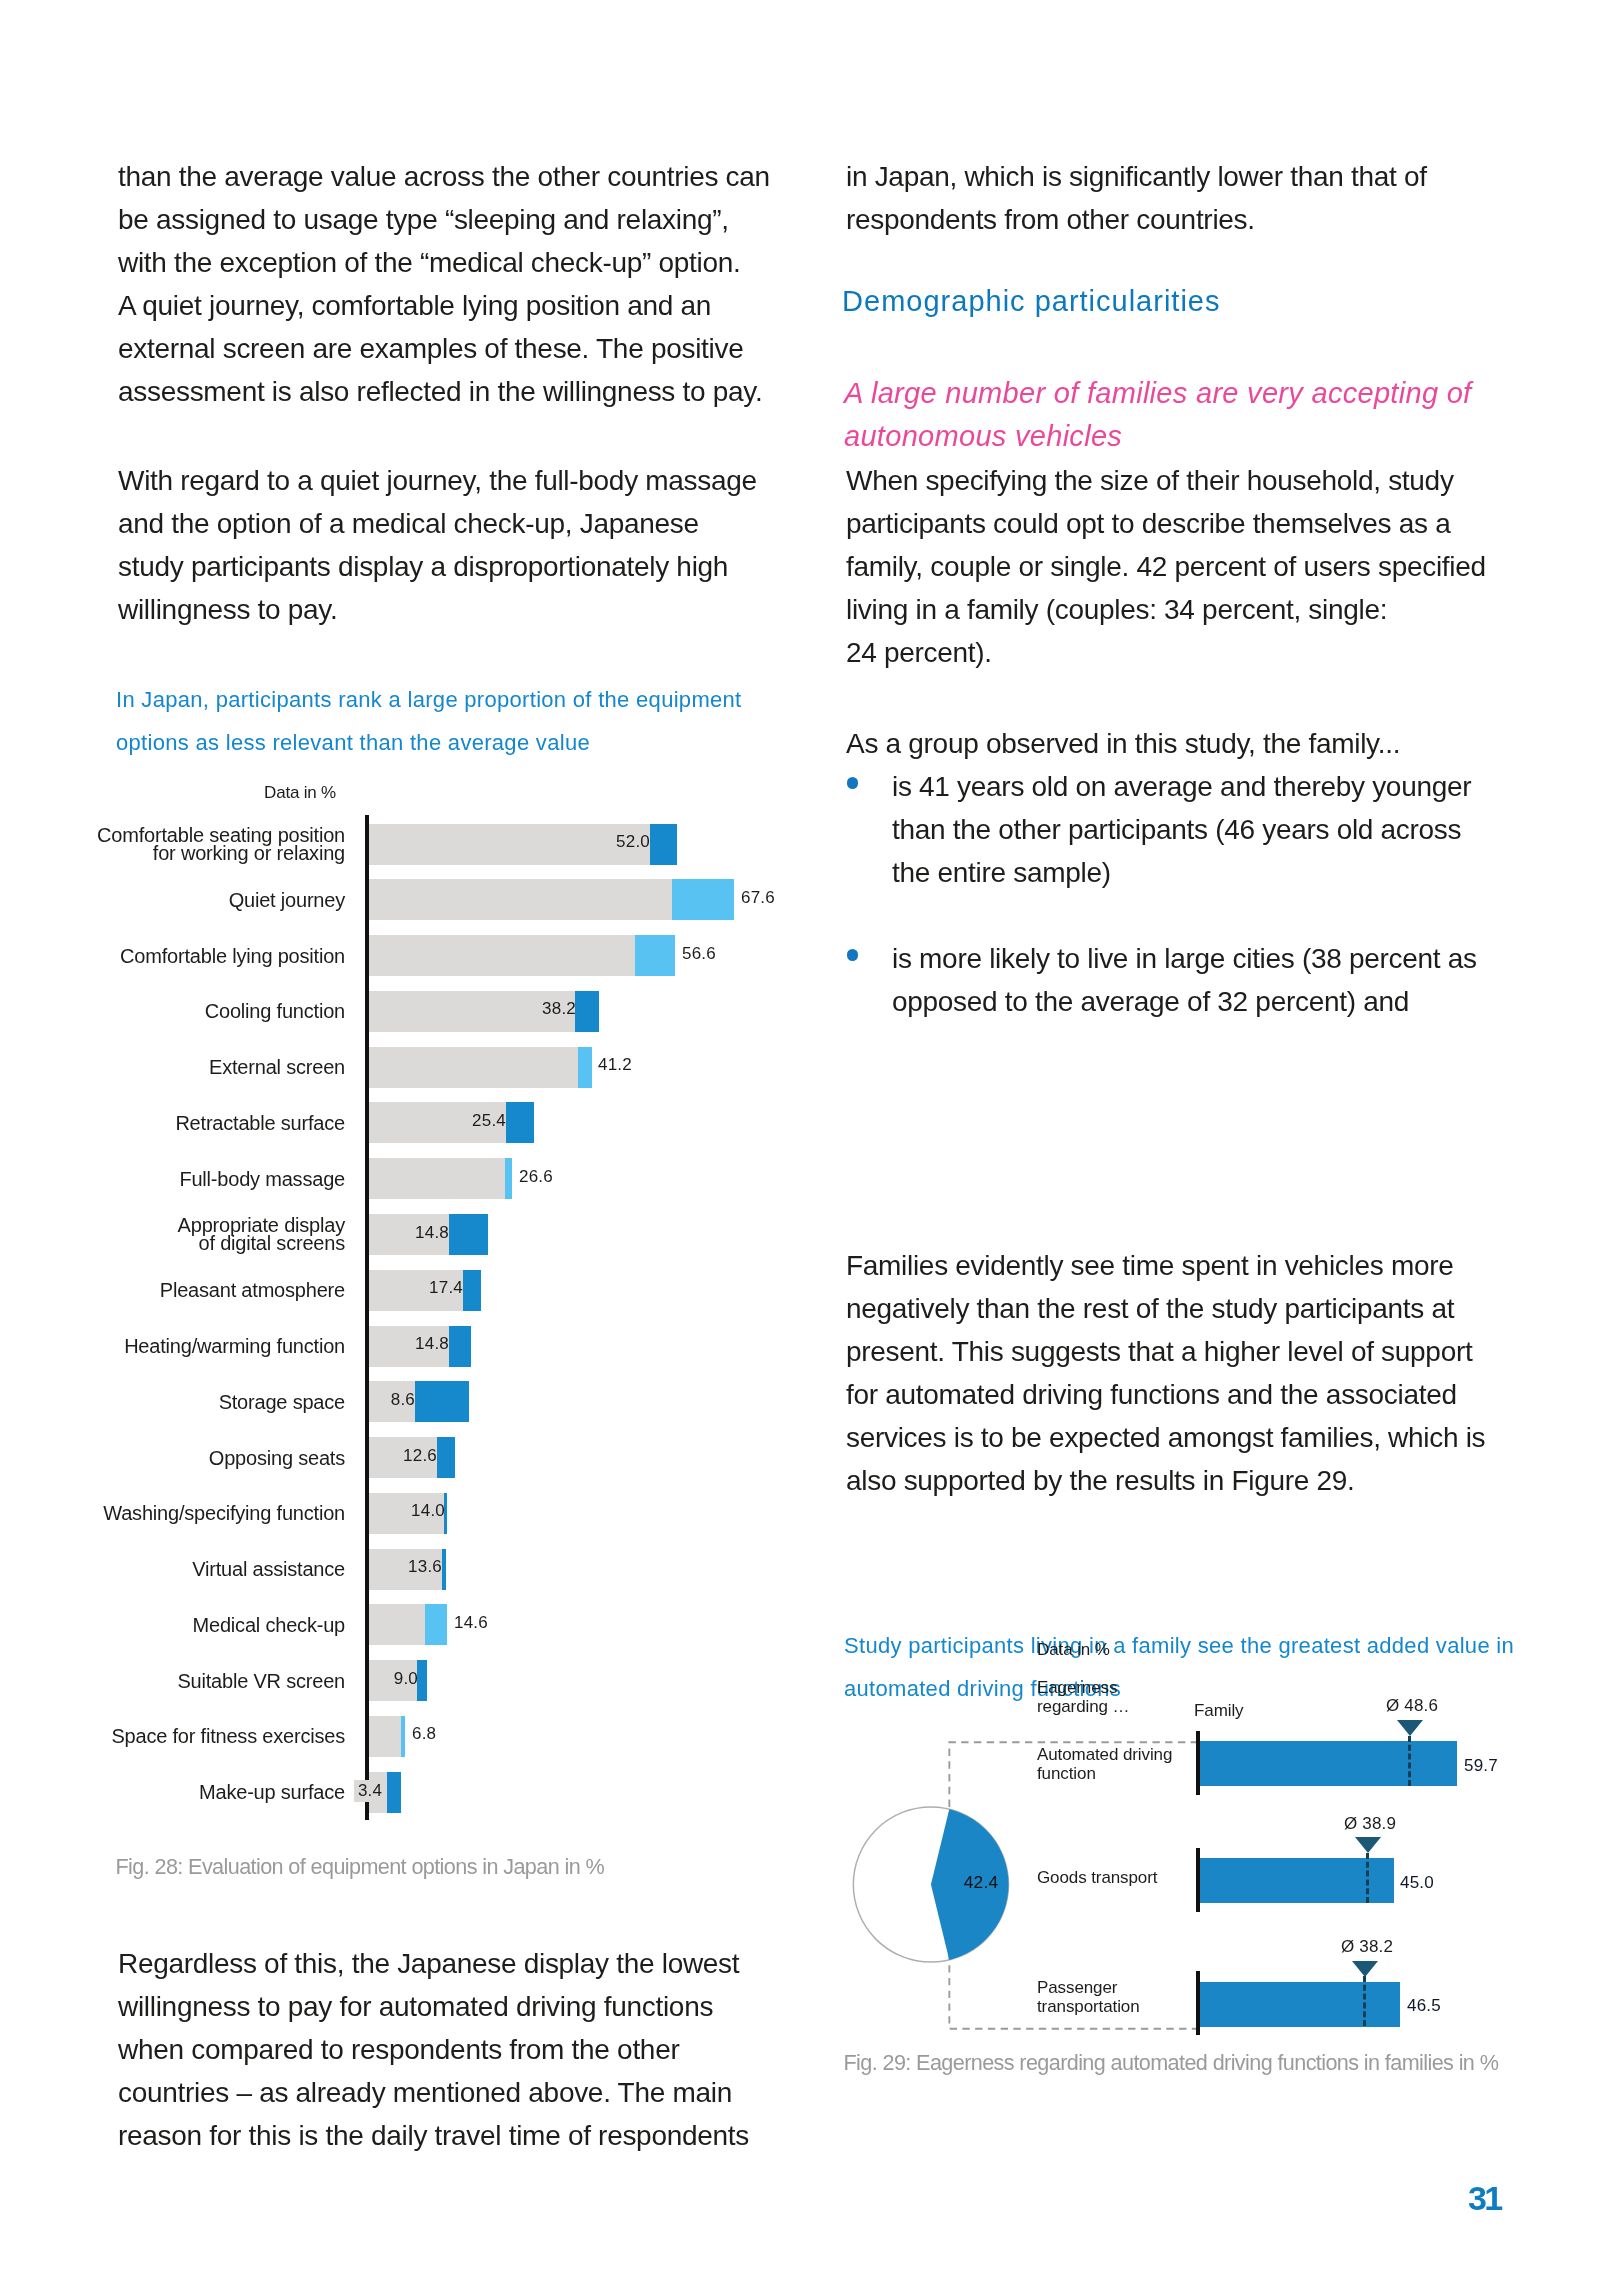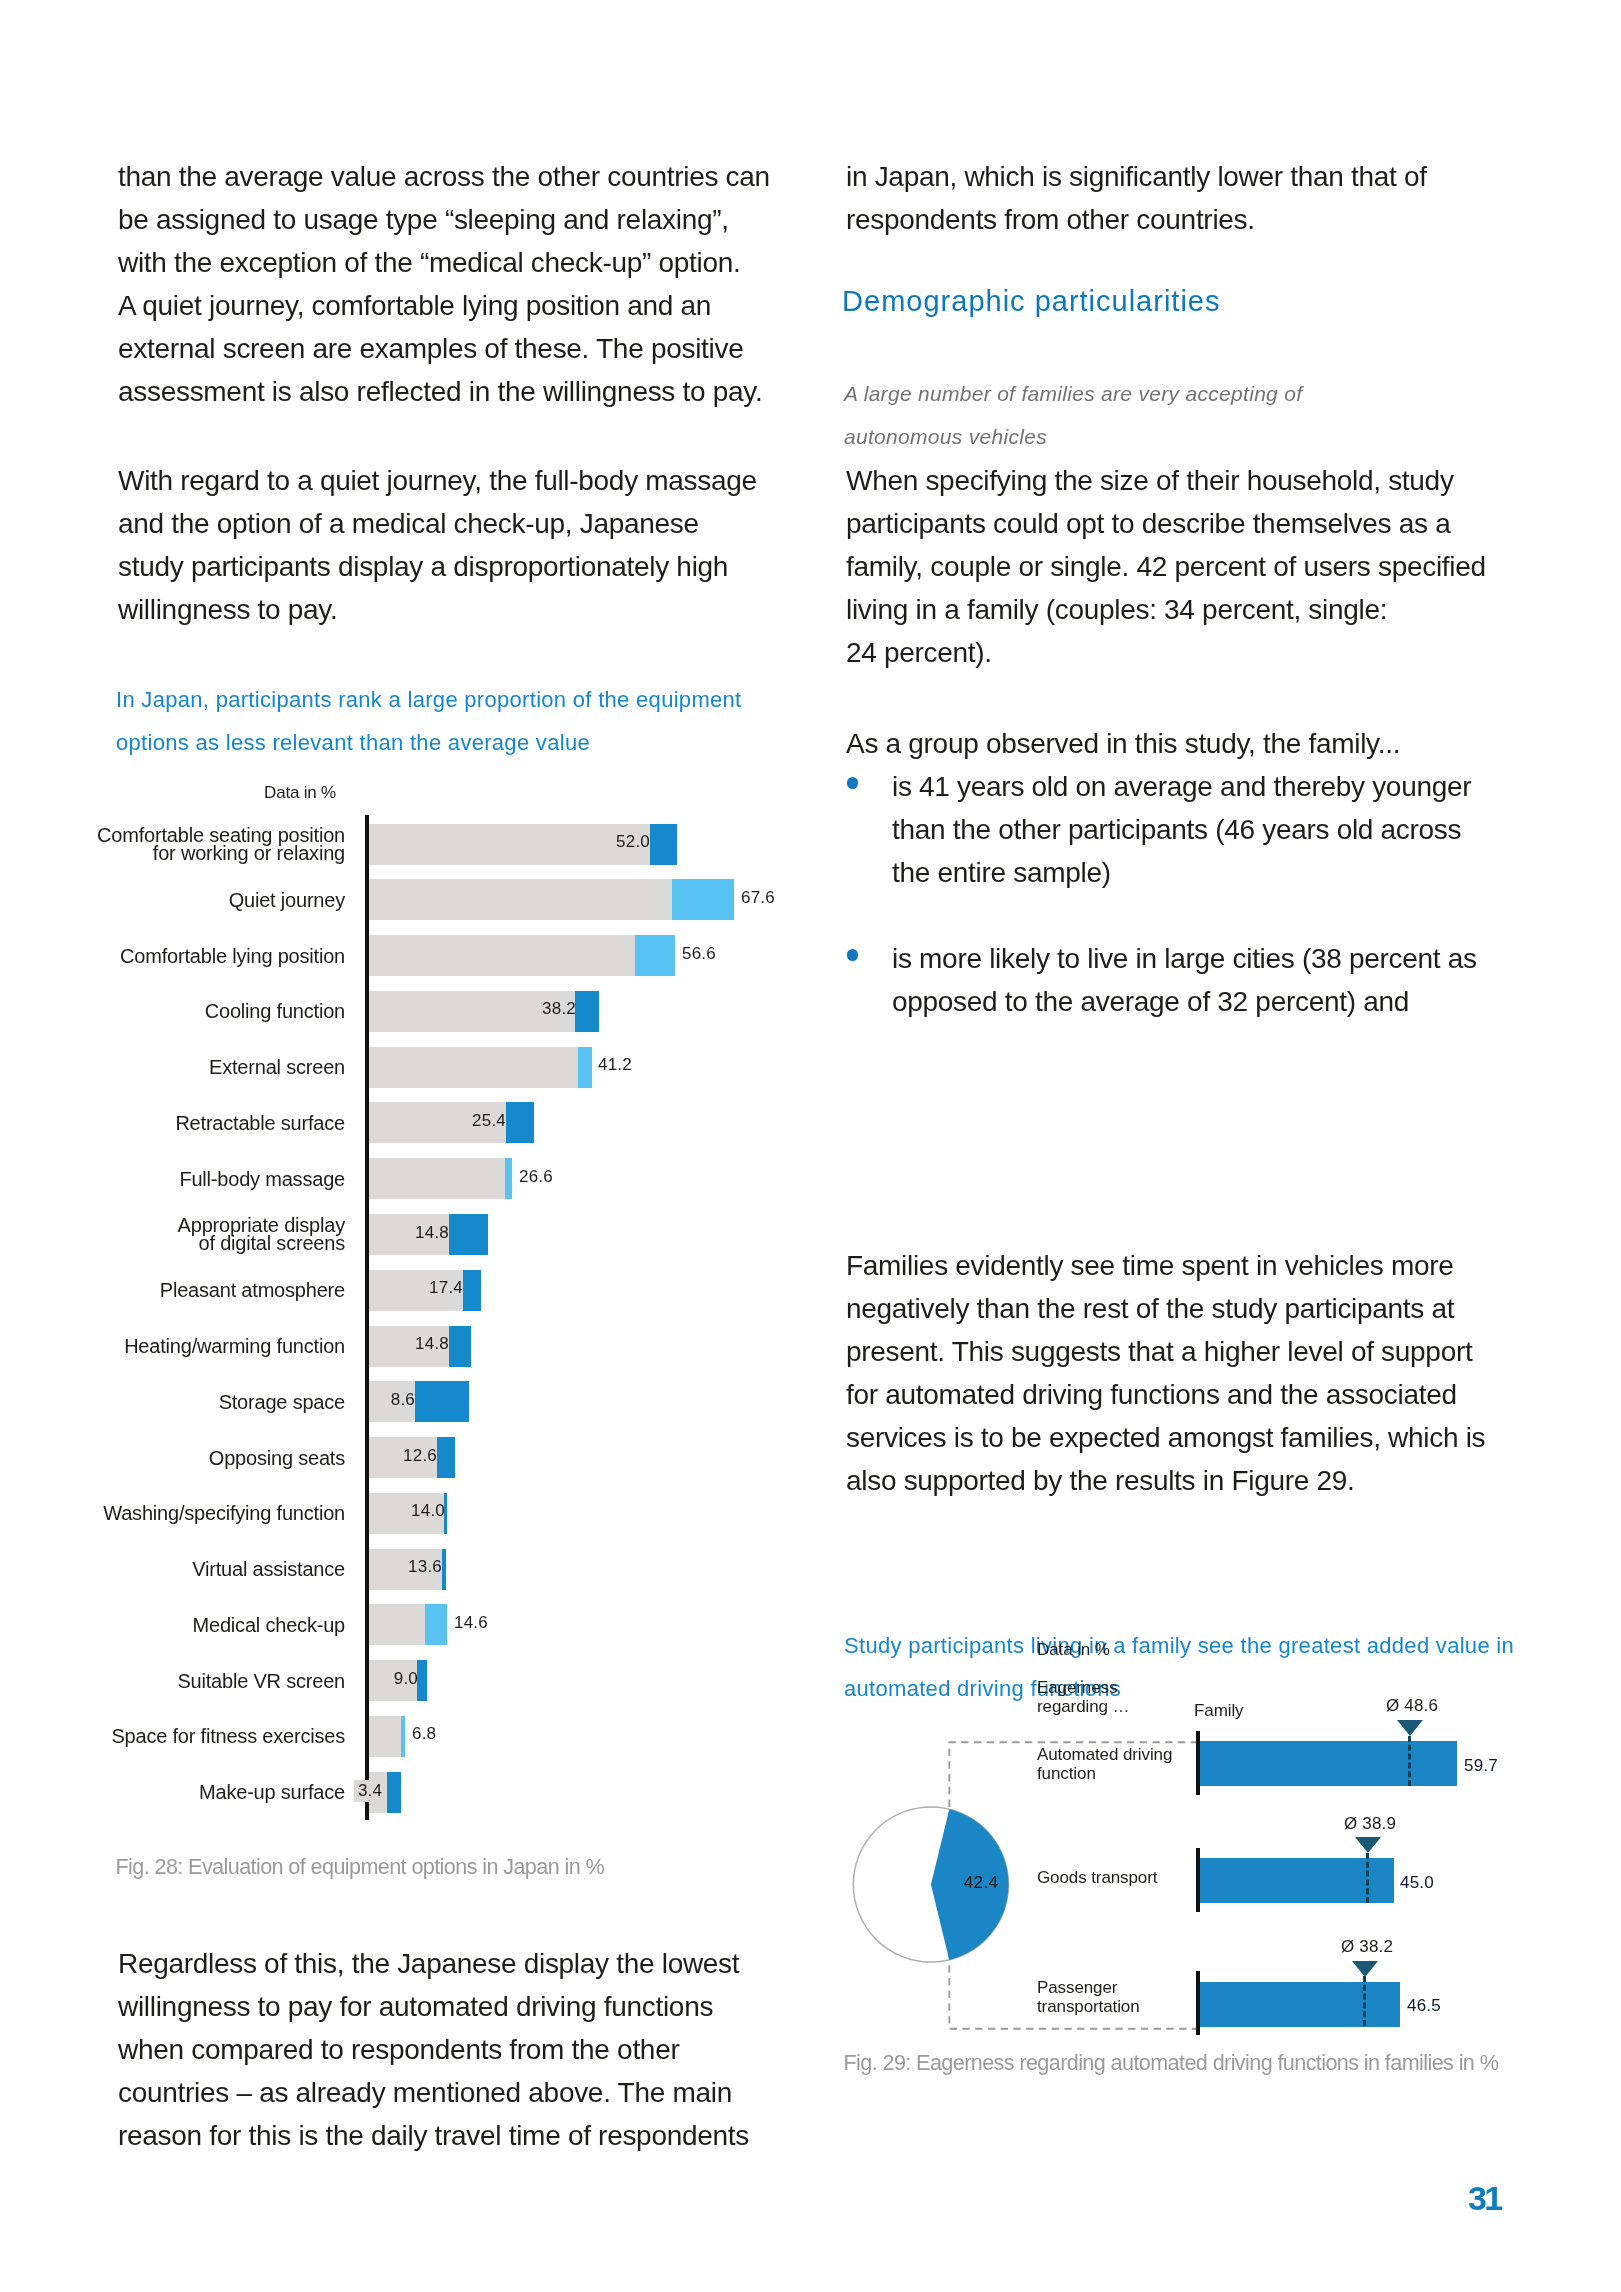--- a/index.html
+++ b/index.html
@@ -2,21 +2,21 @@
 <html><head>
 <meta charset="utf-8">
 <style>
   html,body{margin:0;padding:0;background:#ffffff;}
   body{width:1621px;height:2293px;position:relative;overflow:hidden;
        font-family:"Liberation Sans",sans-serif;color:#1d1d1b;-webkit-font-smoothing:antialiased;text-rendering:optimizeLegibility;}
   .page{position:absolute;left:0;top:0;width:1621px;height:2293px;background:#fff;will-change:transform;}
   .blk{position:absolute;}
   p.body{margin:0;font-size:28px;line-height:43px;color:#1d1d1b;letter-spacing:-0.3px;}
   h2.sect{margin:0;font-size:29px;line-height:47px;font-weight:400;color:#0b79bf;letter-spacing:1px;}
-  .subhead{margin:0;font-size:21px;line-height:43px;font-style:italic;color:#737373;letter-spacing:0.3px;}
+  .subhead{margin:0;font-size:29px;line-height:43px;font-style:italic;color:#ec4899;letter-spacing:0.3px;}
   .fighead{margin:0;font-size:22px;line-height:43px;color:#1387cf;letter-spacing:0.3px;}
   .figcap{margin:0;font-size:21.6px;line-height:27.4px;color:#9a9a9a;letter-spacing:-0.6px;}
   ul.bullets{margin:0;padding:0;list-style:none;}
   ul.bullets li{position:relative;padding-left:46px;font-size:28px;line-height:43px;letter-spacing:-0.3px;}
   ul.bullets li .dot{position:absolute;left:0.7px;top:12.3px;width:11.8px;height:11.8px;border-radius:50%;background:#1277c0;}
   .pagenum{position:absolute;font-size:34px;font-weight:bold;color:#0d7cc1;letter-spacing:-2.7px;}
   .f-unit{position:absolute;font-size:17px;color:#1d1d1b;white-space:nowrap;letter-spacing:-0.2px;}
   .f28-axis{position:absolute;background:#111;}
   .f28-cat{position:absolute;text-align:right;font-size:20px;line-height:18px;color:#1d1d1b;white-space:nowrap;letter-spacing:-0.2px;}
   .f28-grey{position:absolute;background:#dcdad9;}

